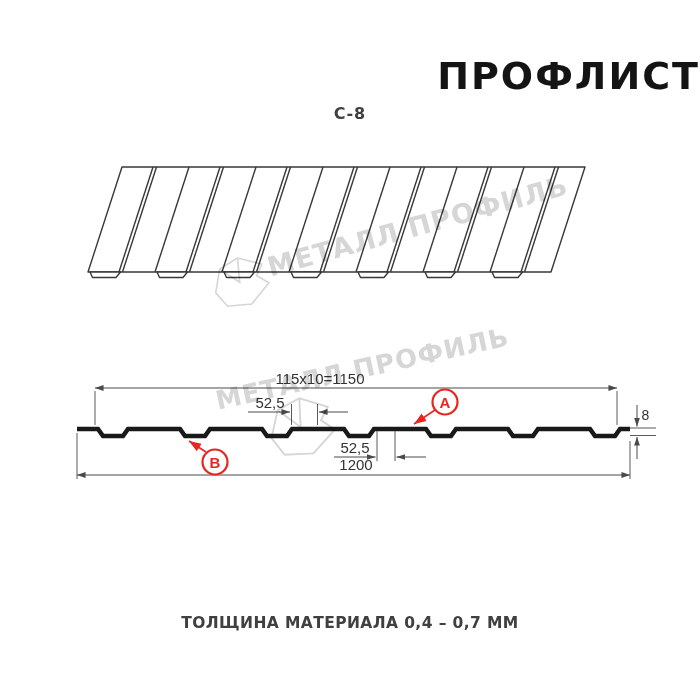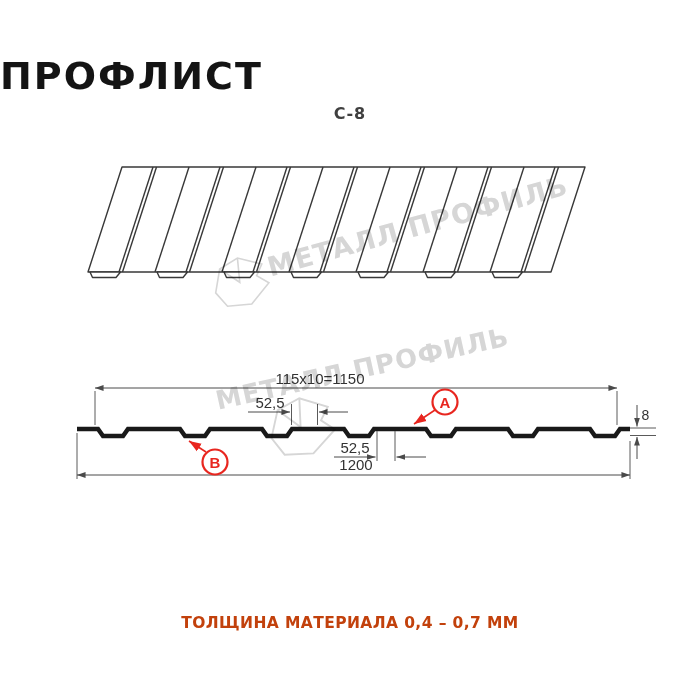--- a/index.html
+++ b/index.html
@@ -2,33 +2,33 @@
 <html><head>
 <meta charset="utf-8">
 <style>
   html,body{margin:0;padding:0;}
   body{
     width:700px;height:700px;background:#ffffff;position:relative;overflow:hidden;
     font-family:"Liberation Sans",sans-serif;
   }
   .abs{position:absolute;}
   .title{
-    top:54px;left:0;width:700px;text-align:left;
+    top:54px;left:0;width:700px;text-align:right;
     font-family:"DejaVu Sans",sans-serif;font-weight:bold;
     font-size:38px;letter-spacing:2px;color:#141414;
   }
   .subtitle{
     top:104px;left:0;width:700px;text-align:center;
     font-family:"DejaVu Sans",sans-serif;font-weight:bold;
     font-size:16px;letter-spacing:1px;color:#404040;
   }
   .footer-note{
     top:614px;left:0;width:700px;text-align:center;
     font-family:"DejaVu Sans",sans-serif;font-weight:bold;
-    font-size:15.5px;letter-spacing:0.4px;color:#c2410c;
+    font-size:15.5px;letter-spacing:0.4px;color:#404040;
   }
   .wm{
     mix-blend-mode:multiply;z-index:5;pointer-events:none;
     color:#d6d6d6;font-family:"DejaVu Sans",sans-serif;font-weight:bold;
     white-space:nowrap;
   }
   .wm-text-1{
     left:268px;top:252px;font-size:27px;letter-spacing:1px;
     transform:rotate(-15.5deg);transform-origin:0 50%;
   }

